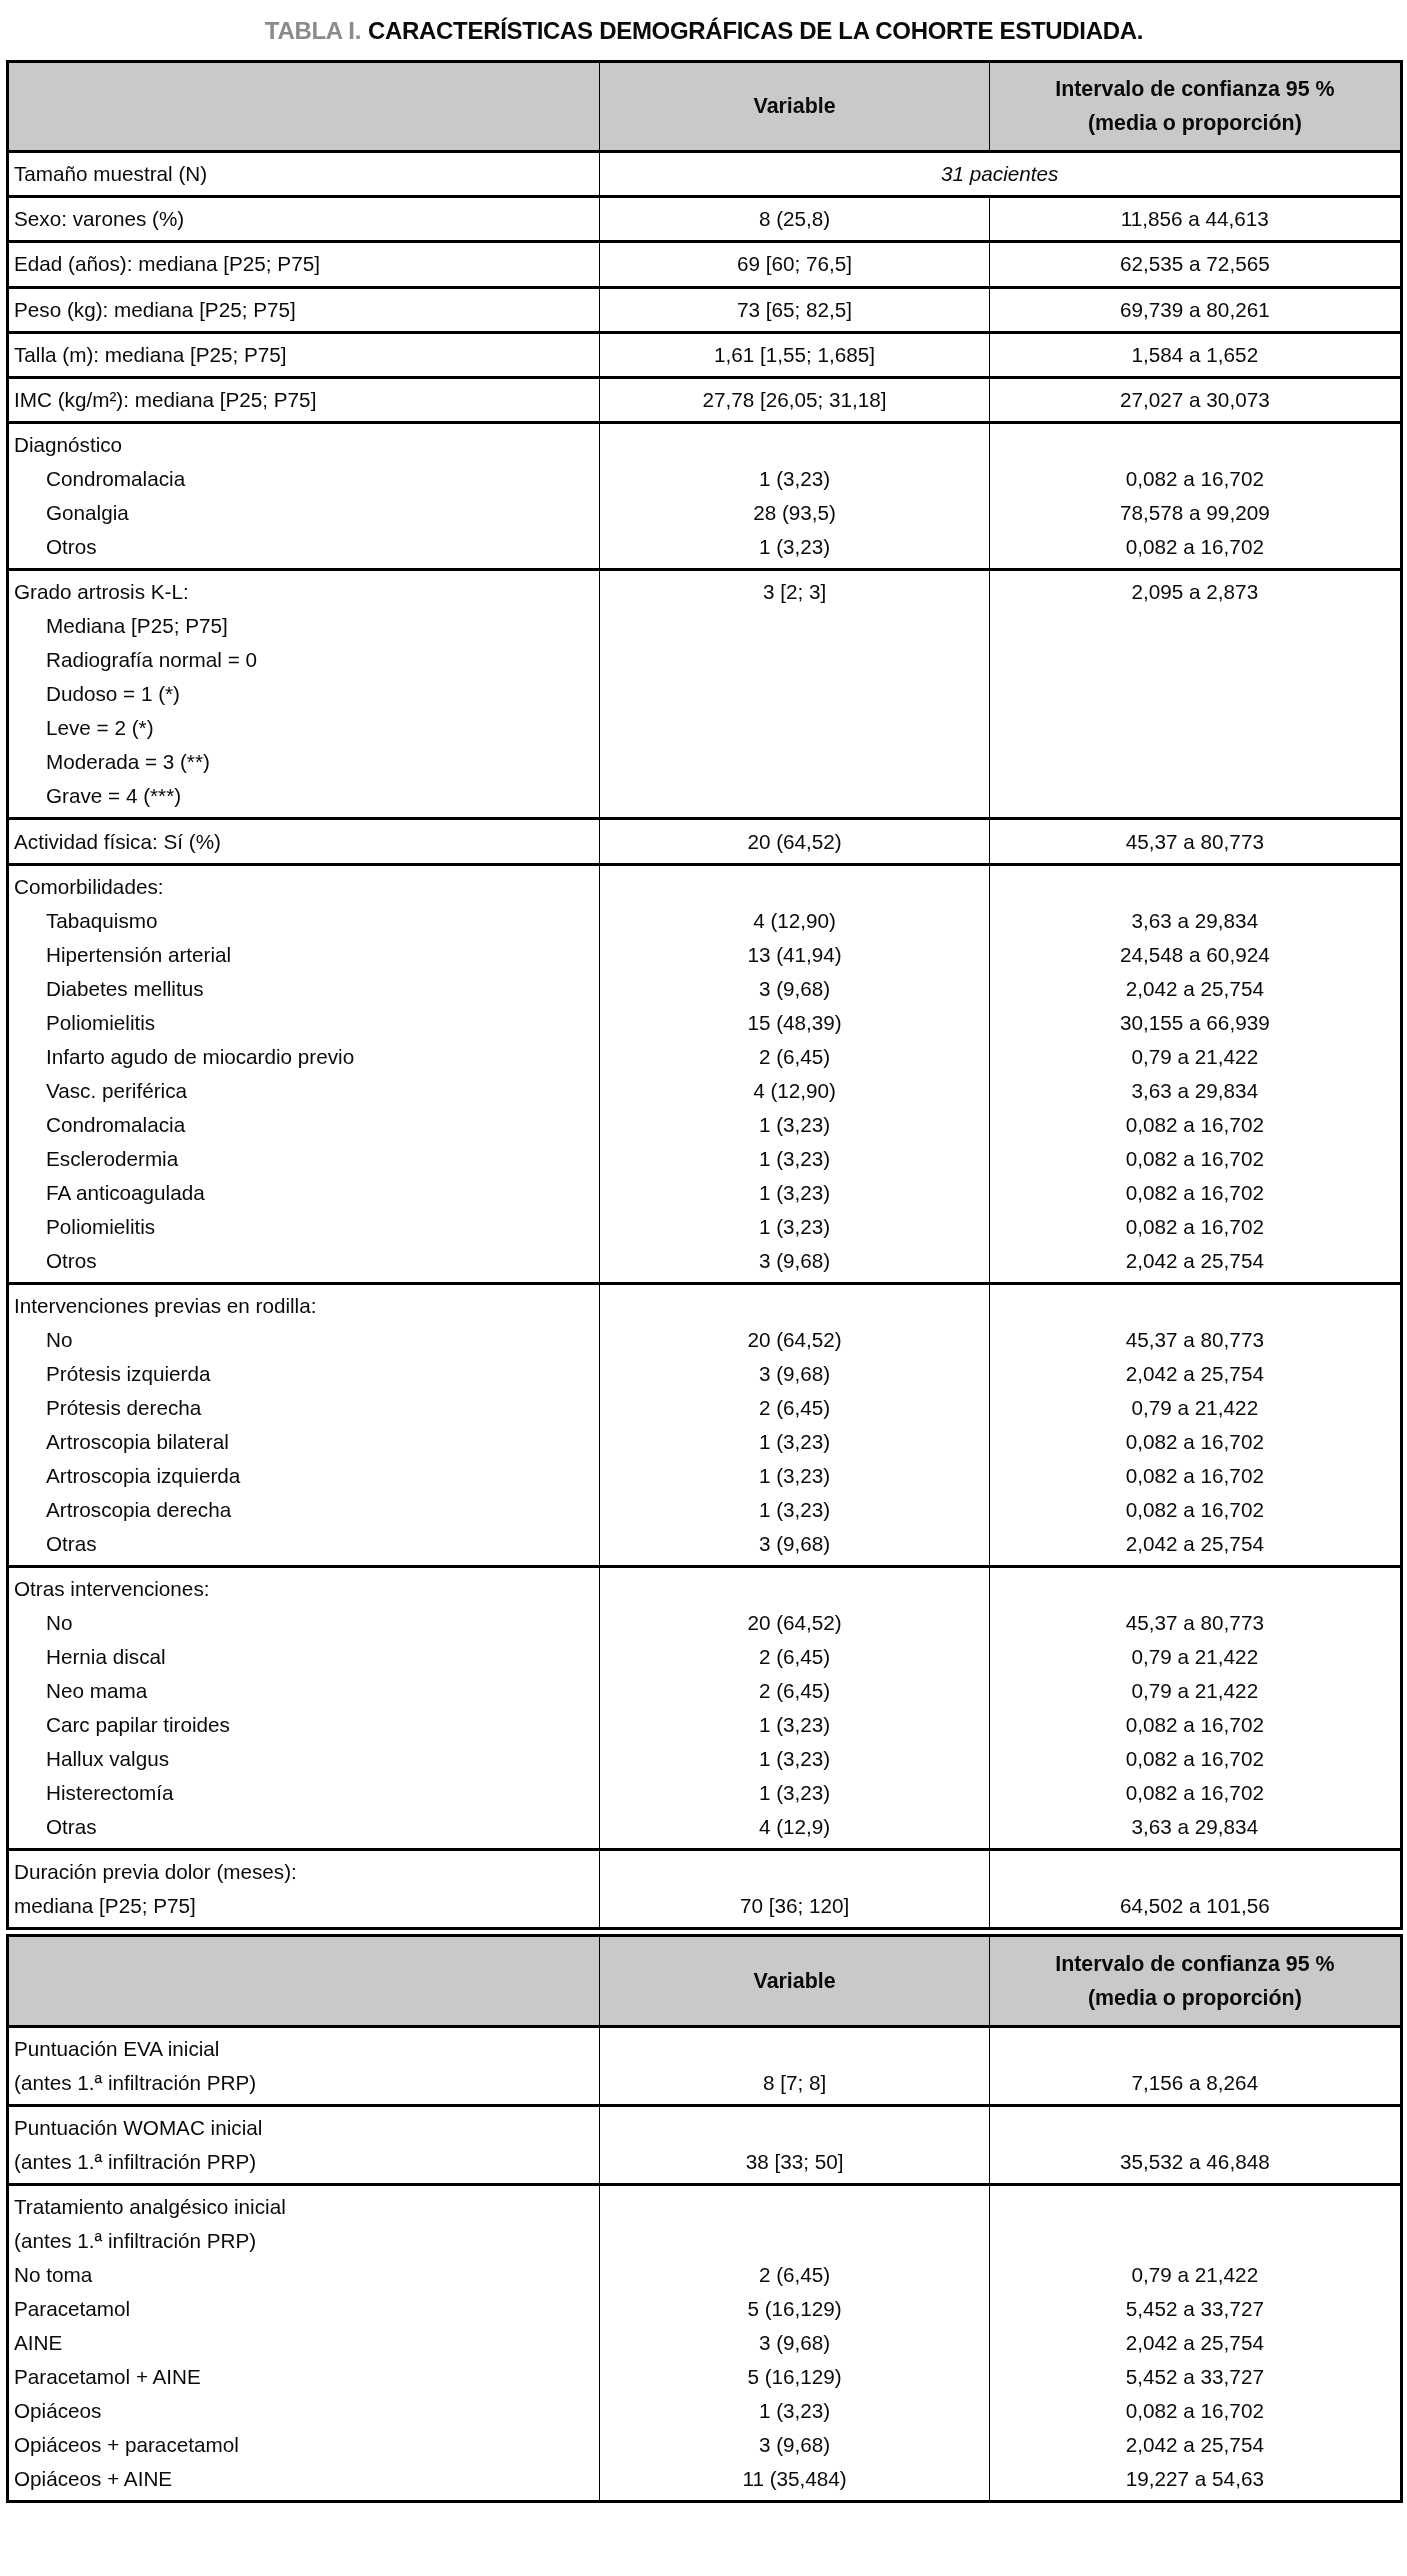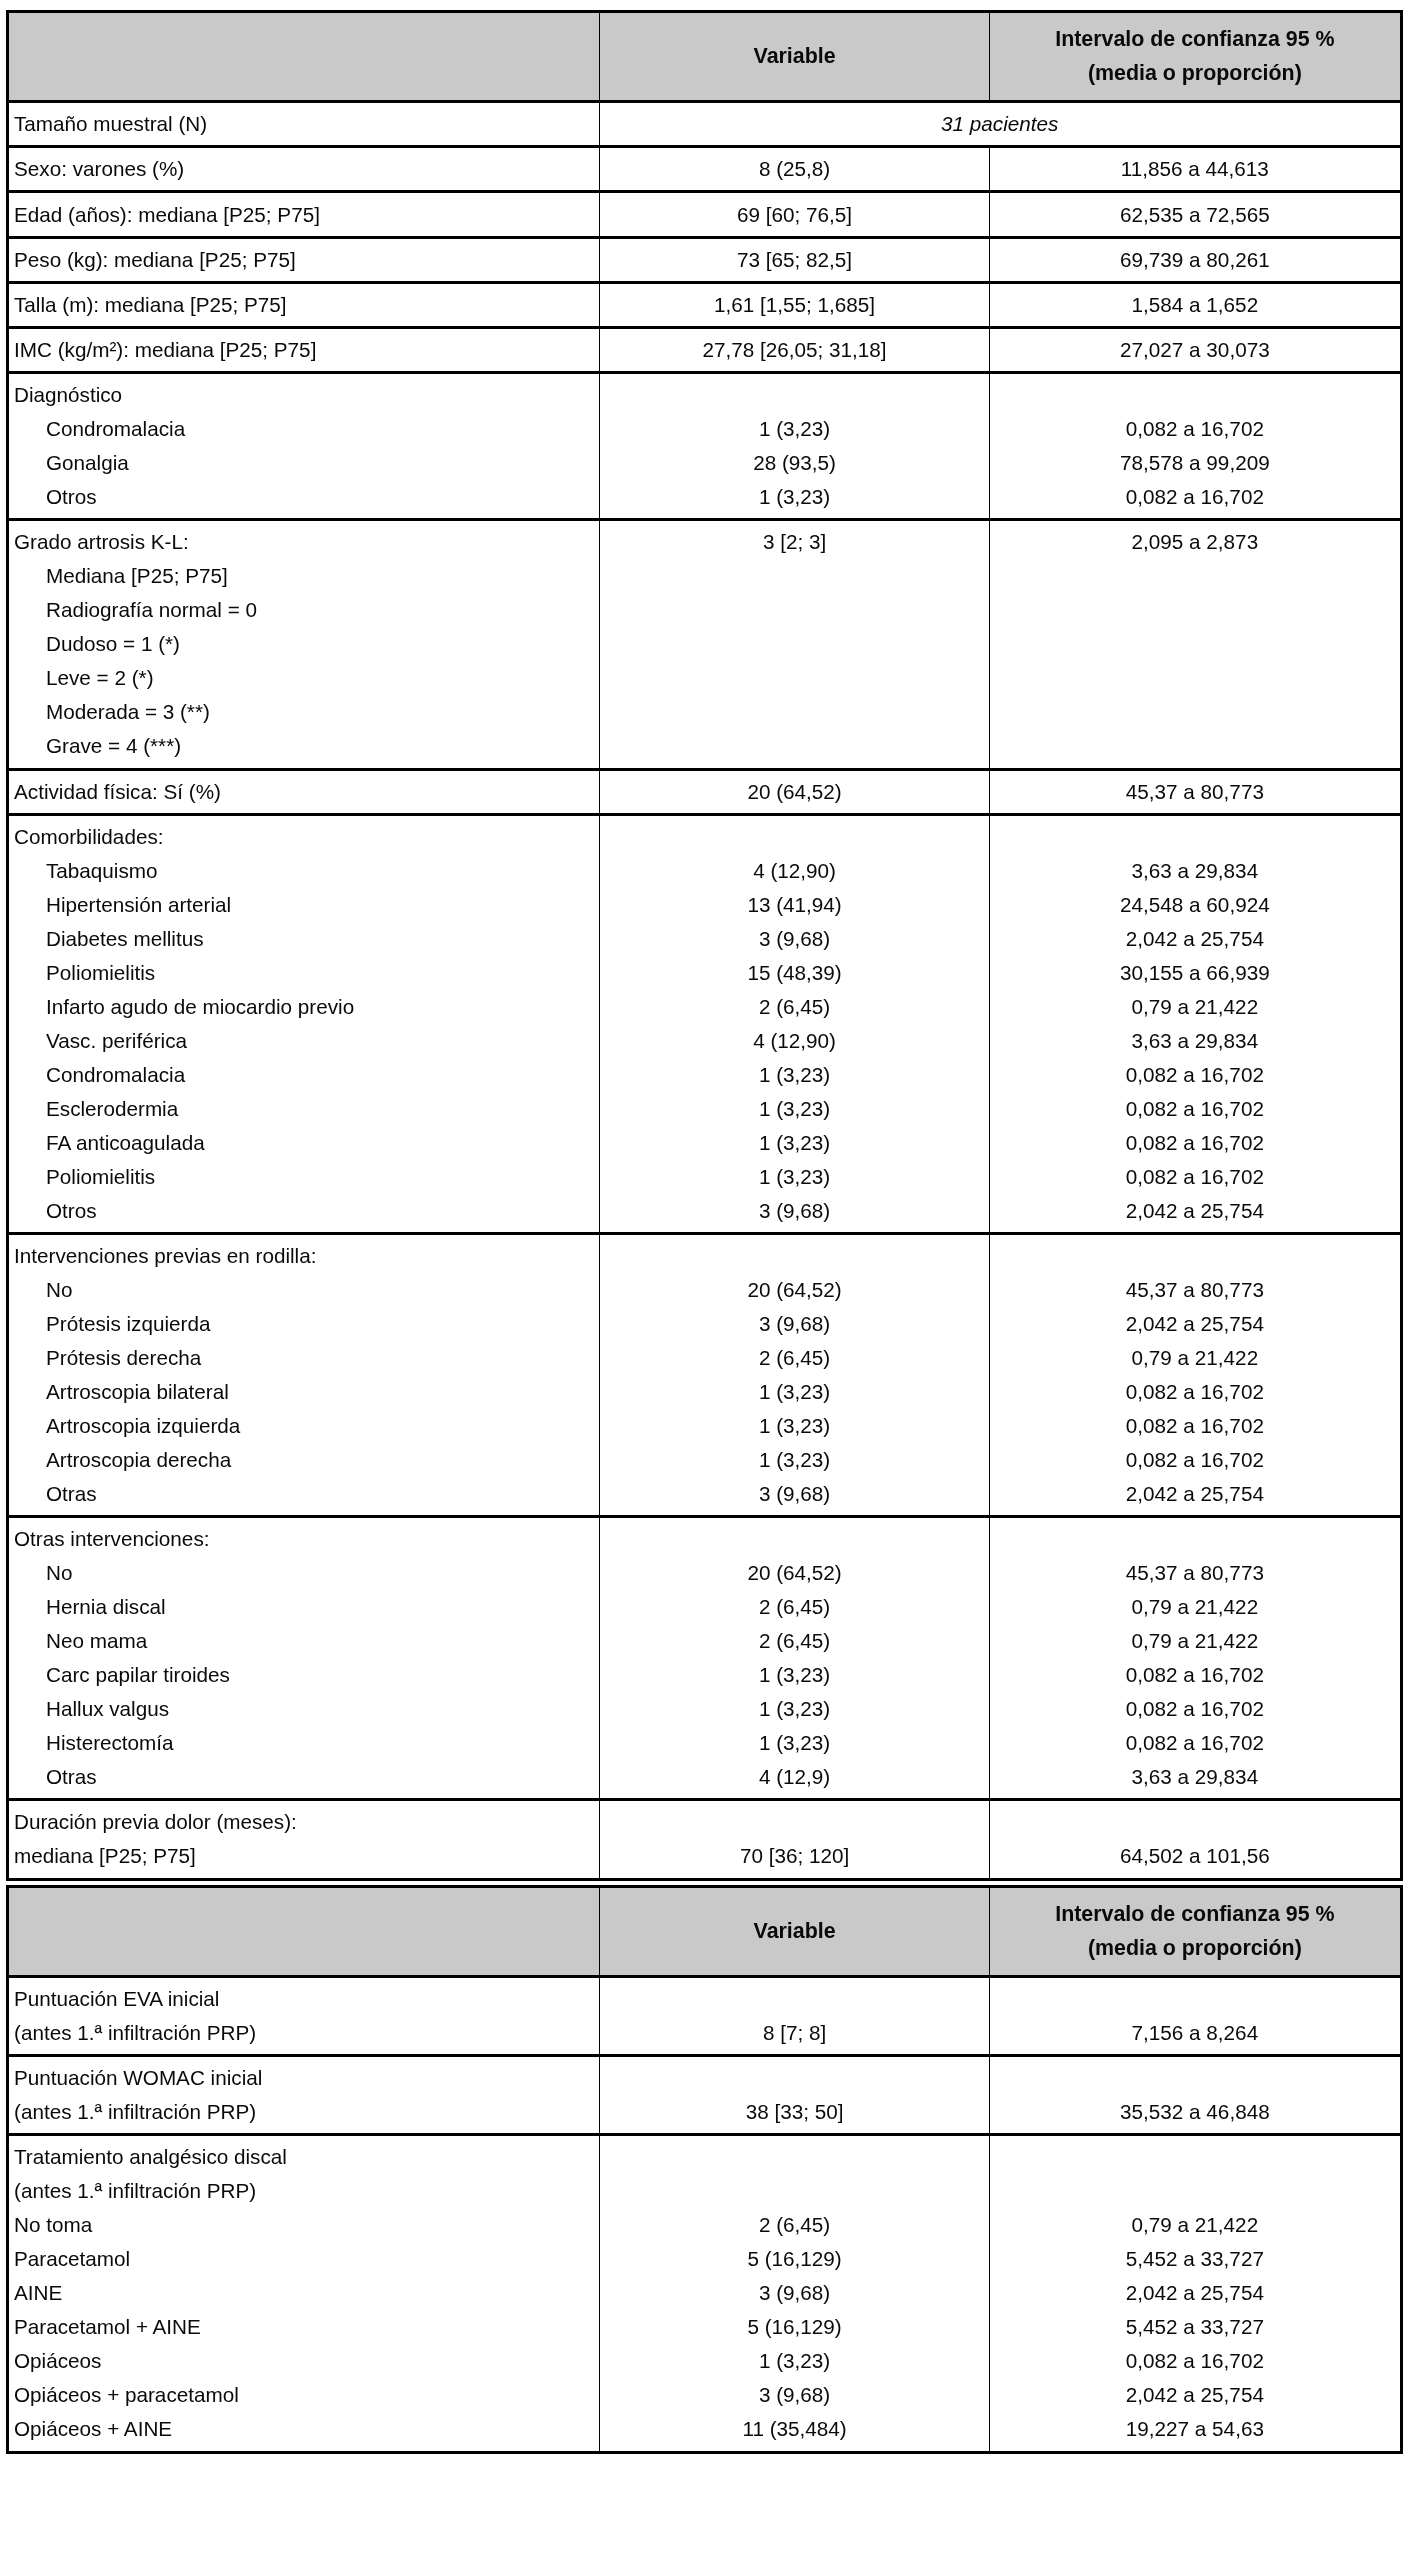--- a/index.html
+++ b/index.html
@@ -65,20 +65,23 @@
   .span-cell { vertical-align: middle; font-style: italic; }
 
   .line { line-height: 34px; white-space: nowrap; }
   .line.indent { padding-left: 32px; }
 </style>
 </head>
 <body>
 
 <div class="page">
 
+  <div class="title">
+    <span class="tabla-label">TABLA I.</span><span class="tabla-text">CARACTERÍSTICAS DEMOGRÁFICAS DE LA COHORTE ESTUDIADA.</span>
+  </div>
 
   <table class="tbl">
       <colgroup>
         <col class="col-label">
         <col class="col-variable">
         <col class="col-ci">
       </colgroup>
       <thead>
         <tr>
           <th class="h-label"></th>
@@ -382,21 +385,21 @@
             <div class="line">&nbsp;</div>
             <div class="line">38 [33; 50]</div>
           </td>
           <td class="ci-cell">
             <div class="line">&nbsp;</div>
             <div class="line">35,532 a 46,848</div>
           </td>
         </tr>
         <tr>
           <td class="label-cell">
-            <div class="line">Tratamiento analgésico discal</div>
+            <div class="line">Tratamiento analgésico inicial</div>
             <div class="line">(antes 1.ª infiltración PRP)</div>
             <div class="line">No toma</div>
             <div class="line">Paracetamol</div>
             <div class="line">AINE</div>
             <div class="line">Paracetamol + AINE</div>
             <div class="line">Opiáceos</div>
             <div class="line">Opiáceos + paracetamol</div>
             <div class="line">Opiáceos + AINE</div>
           </td>
           <td class="var-cell">

